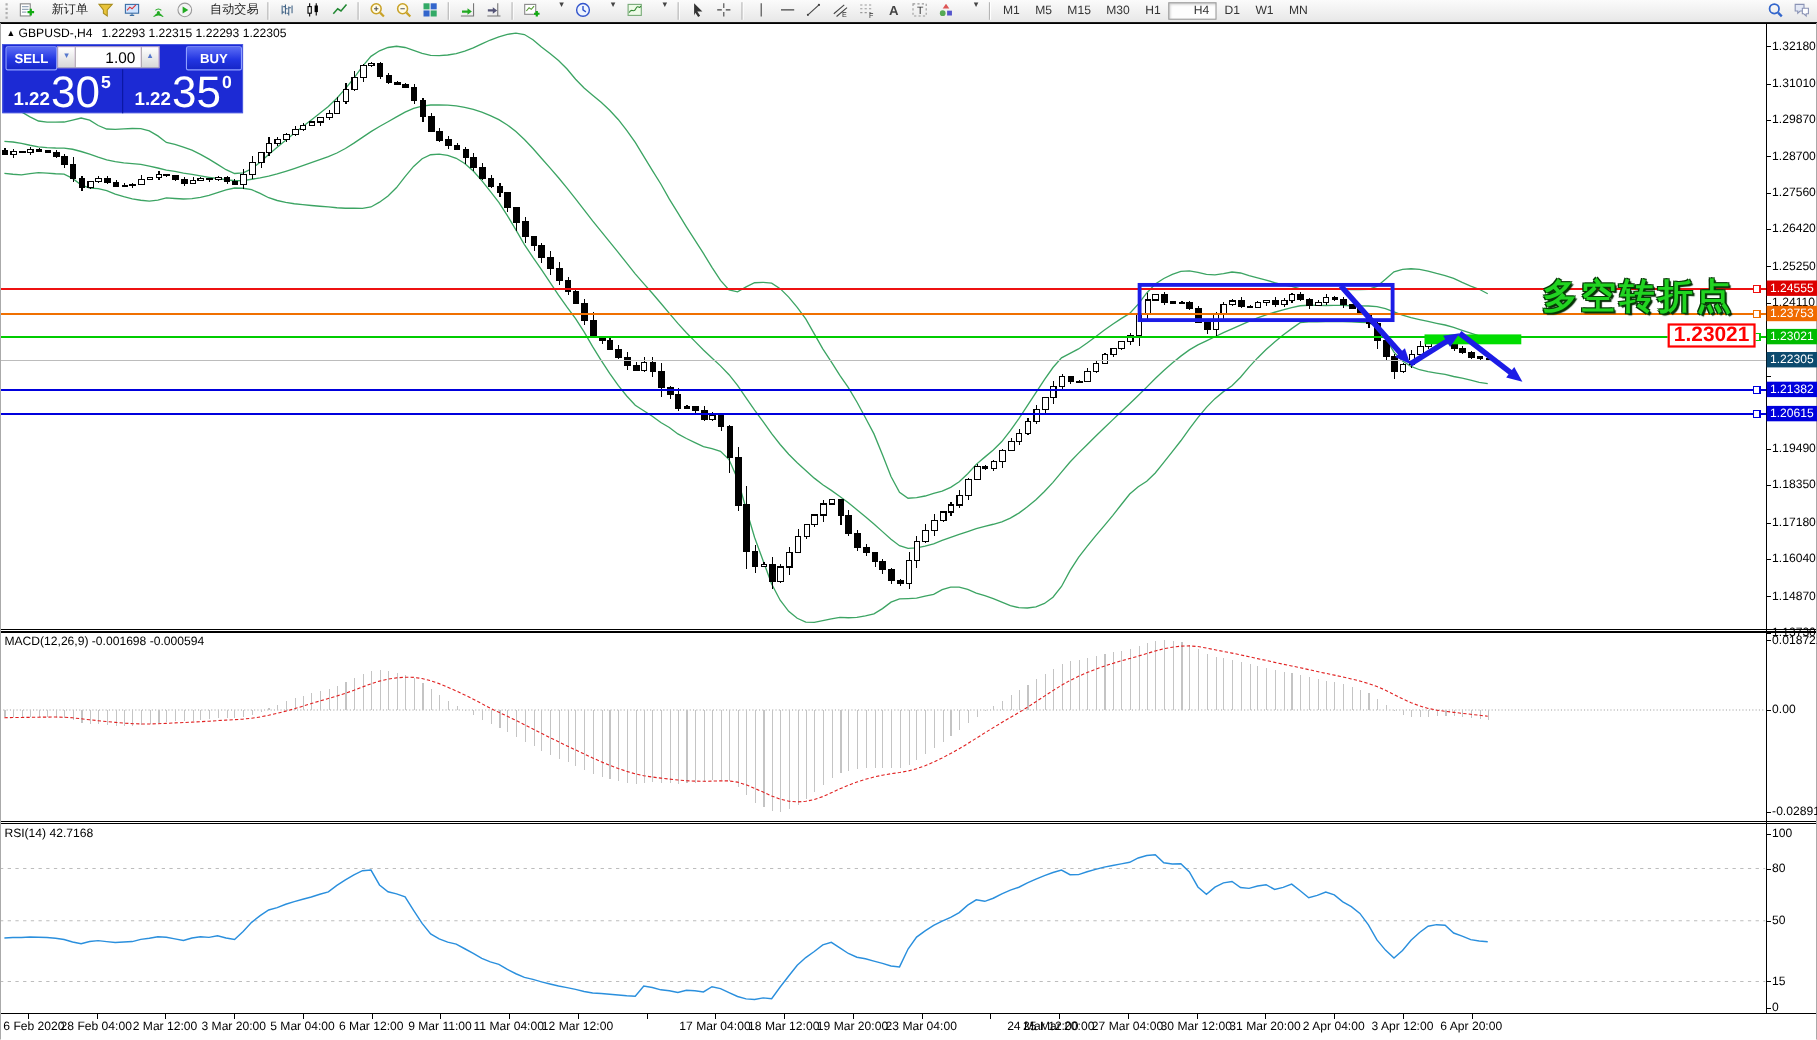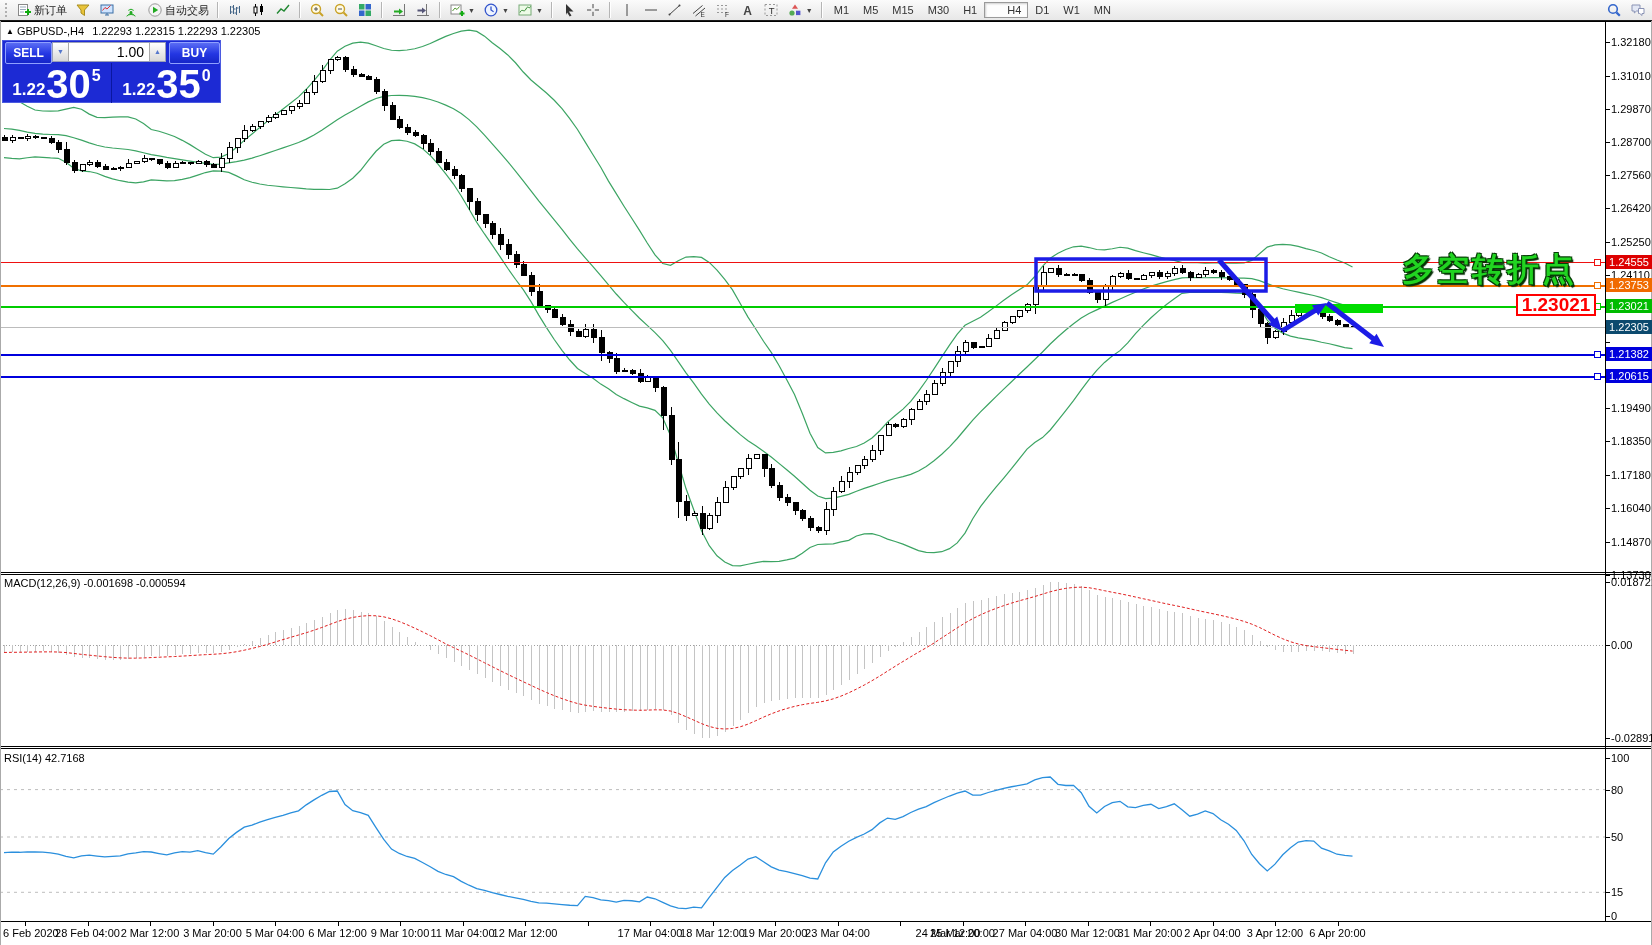--- a/index.html
+++ b/index.html
@@ -2,53 +2,53 @@
 <html><head>
 <meta charset="utf-8">
 <style>
   html,body{margin:0;padding:0;}
   body{width:1652px;height:945px;position:relative;background:#fff;overflow:hidden;
        font-family:"Liberation Sans",sans-serif;}
   
   .toolbar{position:absolute;left:0;top:0;width:1652px;height:21px;box-sizing:border-box;
     background:linear-gradient(#fbfbfb,#e7e7e7);border-bottom:1px solid #1a1a1a;
     display:flex;align-items:center;padding:0 2px;z-index:9;}
-  .tbtn{height:18px;display:flex;align-items:center;gap:2px;padding:0 3px;border:1px solid transparent;
+  .tbtn{height:18px;display:flex;gap:15px;padding:0 3px;border:1px solid transparent;
     border-radius:2px;font-size:11px;color:#222;cursor:default;white-space:nowrap;}
   .tbtn svg{display:block;}
   .dd{font-size:7px;color:#444;margin-left:1px;}
   .sep{width:0;height:16px;border-left:1px solid #b5b5b5;border-right:1px solid #fff;margin:0 4px;}
   .grip{width:2px;height:14px;border-left:2px dotted #b0b0b0;margin:0 3px;}
   .tf{font-size:11px;color:#333;padding:1px 6px;border:1px solid transparent;}
   .tf.active{background:#fdfdfd;border:1px solid #9a9a9a;box-shadow:inset 1px 1px 2px #cfcfcf;padding-left:22px;}
   .spacer{flex:1;}
   
   #plot{position:absolute;left:0;top:0;z-index:1;}
   .chart-title{position:absolute;left:6px;top:25px;font-size:11px;color:#000;z-index:4;}
   .chart-title .tri{font-size:8px;vertical-align:1px;margin-right:3px;}
   .chart-title .ohlc{margin-left:8px;}
   
   .trade-panel{position:absolute;left:2px;top:40px;width:219px;height:63px;background:#1c2ad4;z-index:5;
     box-shadow:0 0 0 1px #4b5ae0 inset;}
   .btn-blue{background:linear-gradient(#5a6cf4 0%,#2336e2 55%,#1626c8 100%);color:#fff;border:1px solid #8fa0ff;
     border-radius:2px;font-size:12px;font-weight:bold;display:flex;align-items:center;justify-content:center;cursor:pointer;}
   .sell-btn{position:absolute;left:3px;top:2px;width:45px;height:20px;}
   .buy-btn{position:absolute;left:167px;top:2px;width:49px;height:20px;}
-  .vol{position:absolute;left:50px;top:2px;width:114px;height:20px;background:#f0abfc;border:1px solid #9aa0b8;
+  .vol{position:absolute;left:50px;top:2px;width:93px;height:20px;background:#f0abfc;border:1px solid #9aa0b8;
     box-sizing:border-box;display:flex;}
   .vol-btn{width:15px;background:linear-gradient(#ffffff,#d8d8d8);border-right:1px solid #aaa;border-left:1px solid #aaa;
     color:#5577cc;font-size:7px;line-height:18px;text-align:center;cursor:pointer;}
   .vol-btn:first-child{border-left:none;} .vol-btn:last-child{border-right:none;}
   .vol-input{flex:1;min-width:0;border:none;outline:none;text-align:right;font-size:14px;padding:0 5px 0 0;background:#fff;
     font-family:"Liberation Sans",sans-serif;color:#000;}
   .tp-prices{position:absolute;left:0;top:23px;right:0;bottom:0;display:flex;color:#fff;}
   .tp-side{flex:1;display:flex;align-items:flex-end;justify-content:center;padding-bottom:3px;}
   .tp-side.buy{border-left:1px solid #0a17a0;}
   .p-small{font-size:17px;font-weight:bold;line-height:17px;margin-bottom:2px;}
-  .p-big{font-size:40px;font-weight:bold;line-height:32px;margin:0 1px;}
+  .p-big{font-size:40px;font-weight:normal;line-height:32px;margin:0 1px;}
   .p-sup{font-size:16px;font-weight:bold;line-height:16px;margin-bottom:16px;}
   
   .turning{position:absolute;left:1402px;top:248px;z-index:4;font-size:32px;font-weight:bold;color:#21d421;letter-spacing:3px;
     text-shadow:-1px -1px 0 #063c06,1px -1px 0 #063c06,-1px 1px 0 #063c06,1px 1px 0 #063c06,2px 2px 1px #052b05;}
   .callout{position:absolute;left:1516px;top:294px;width:80px;height:22px;z-index:4;background:#fff;border:2px solid #ff0000;
     box-sizing:border-box;color:#ff0000;font-size:19px;font-weight:bold;text-align:center;line-height:18px;}
   .ind-label{position:absolute;left:4px;font-size:11px;color:#000;z-index:4;}
   
   .axis-label{position:absolute;left:1611px;font-size:11px;color:#000;z-index:3;white-space:nowrap;}
   .badge{position:absolute;left:1606px;width:46px;height:14px;z-index:4;color:#fff;font-size:11px;text-align:center;line-height:14px;}
@@ -953,21 +953,21 @@
     <div class="axis-label" style="top: 886.3px;">15</div>
     <div class="axis-label" style="top: 910px;">0</div>
   </div>
 <div id="time-axis">
     <div class="time-label" style="left: 3px;">6 Feb 2020</div>
     <div class="time-label" style="left: 87.5px; transform: translateX(-50%);">28 Feb 04:00</div>
     <div class="time-label" style="left: 150px; transform: translateX(-50%);">2 Mar 12:00</div>
     <div class="time-label" style="left: 212.5px; transform: translateX(-50%);">3 Mar 20:00</div>
     <div class="time-label" style="left: 275px; transform: translateX(-50%);">5 Mar 04:00</div>
     <div class="time-label" style="left: 337.5px; transform: translateX(-50%);">6 Mar 12:00</div>
-    <div class="time-label" style="left: 400px; transform: translateX(-50%);">9 Mar 10:00</div>
+    <div class="time-label" style="left: 400px; transform: translateX(-50%);">9 Mar 11:00</div>
     <div class="time-label" style="left: 462.5px; transform: translateX(-50%);">11 Mar 04:00</div>
     <div class="time-label" style="left: 525px; transform: translateX(-50%);">12 Mar 12:00</div>
     <div class="time-label" style="left: 587.5px; transform: translateX(-50%); margin-top: 34px;">15 Mar 23:00</div>
     <div class="time-label" style="left: 650px; transform: translateX(-50%);">17 Mar 04:00</div>
     <div class="time-label" style="left: 712.5px; transform: translateX(-50%);">18 Mar 12:00</div>
     <div class="time-label" style="left: 775px; transform: translateX(-50%);">19 Mar 20:00</div>
     <div class="time-label" style="left: 837.5px; transform: translateX(-50%);">23 Mar 04:00</div>
     <div class="time-label" style="left: 948px; transform: translateX(-50%); text-align: right;">24 Mar 12:00</div>
     <div class="time-label" style="left: 962.5px; transform: translateX(-50%);">25 Mar 20:00</div>
     <div class="time-label" style="left: 1025px; transform: translateX(-50%);">27 Mar 04:00</div>

